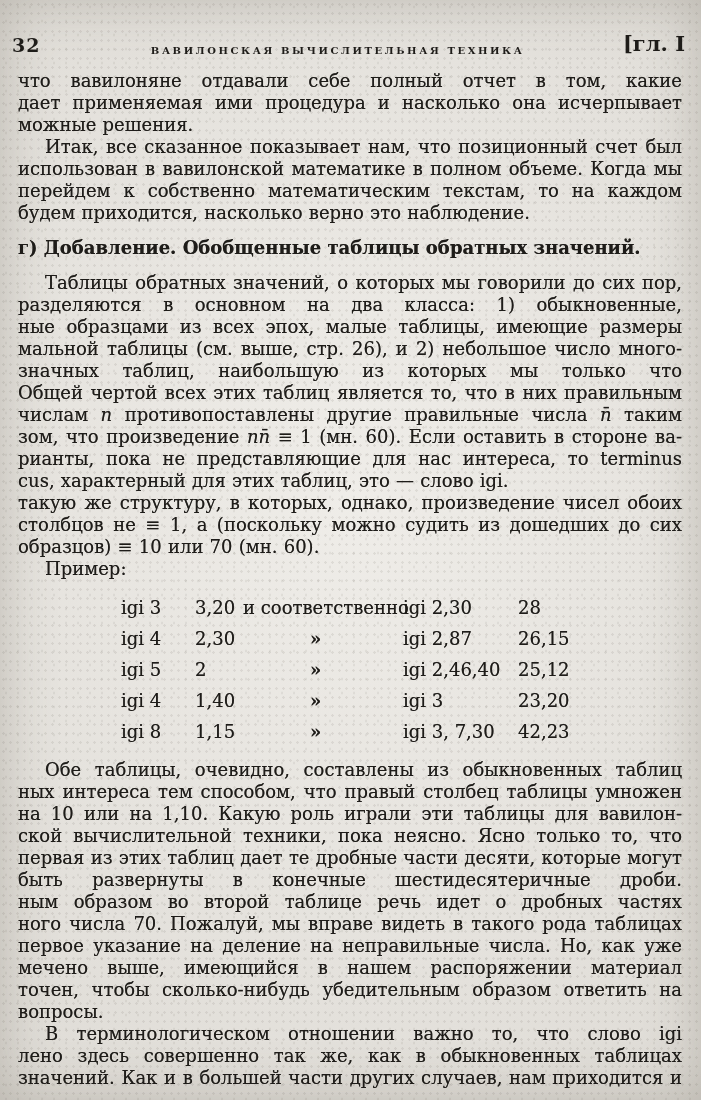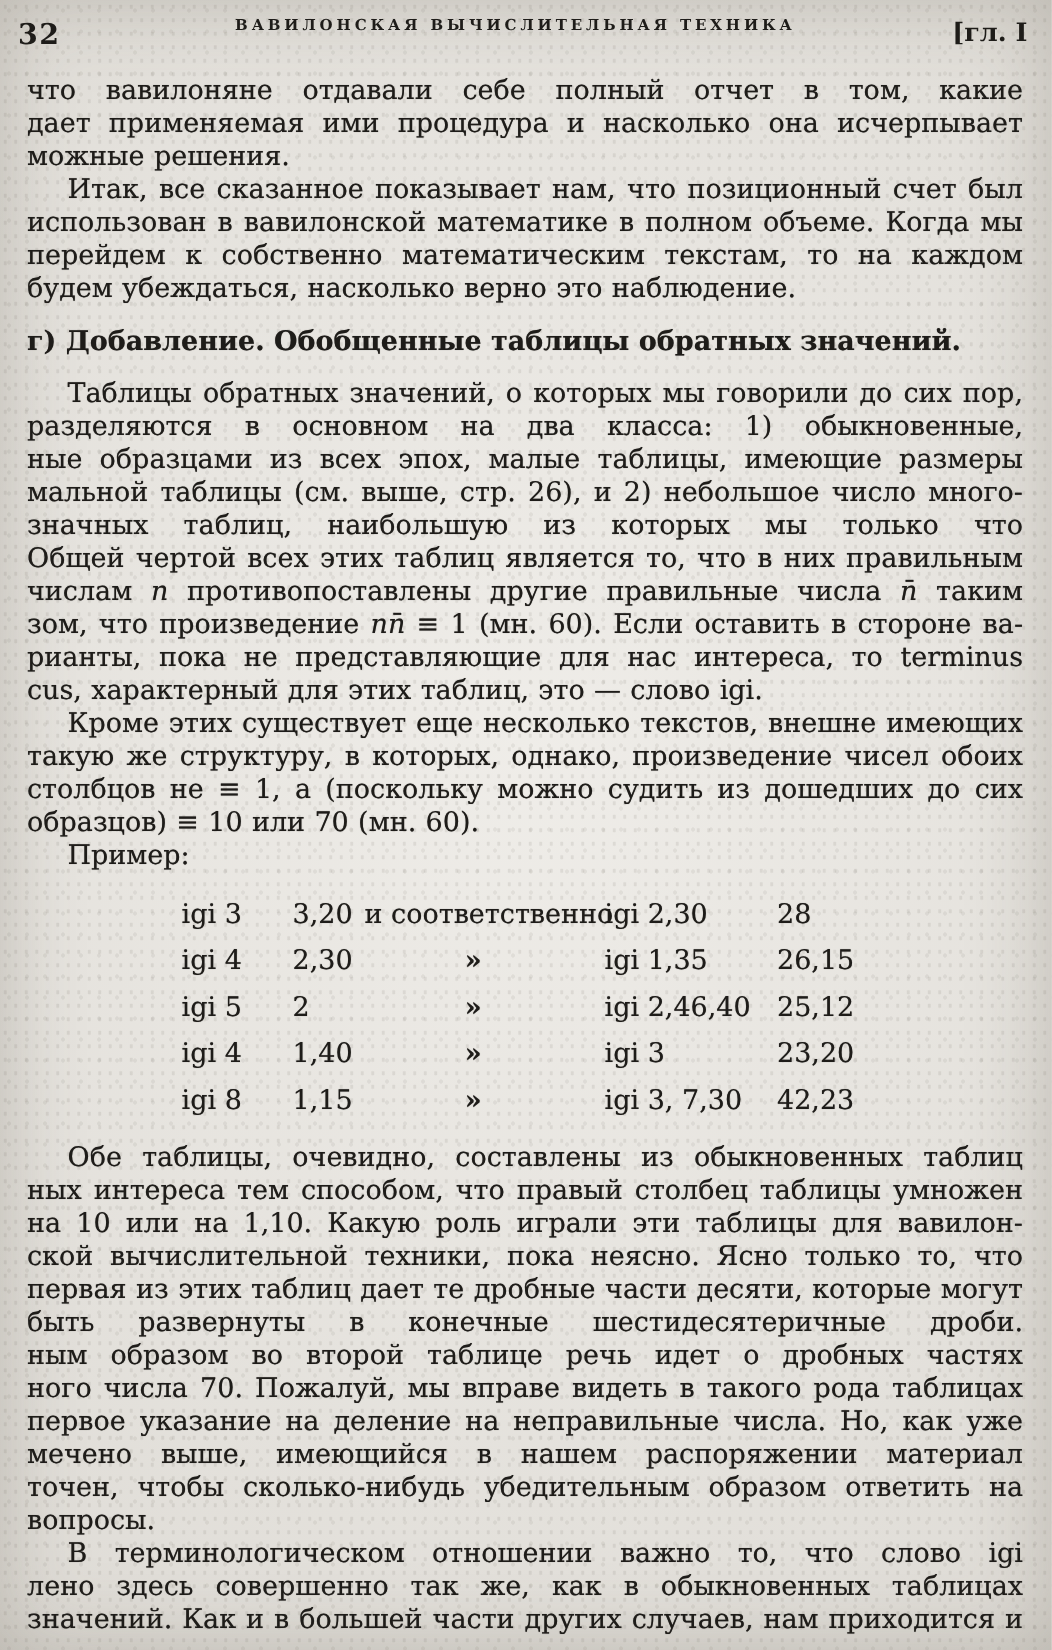--- a/index.html
+++ b/index.html
@@ -13,32 +13,32 @@
     font-family:"DejaVu Serif","Liberation Serif",serif;
     background-color:#e9e6e0;
     background-image:
       radial-gradient(rgba(110,104,94,.13) 1px, transparent 1.3px),
       radial-gradient(rgba(95,90,82,.09) 1px, transparent 1.5px),
       radial-gradient(ellipse 130% 105% at 50% 45%, rgba(255,255,255,.28), rgba(70,64,54,.12));
     background-size:7px 9px, 12px 14px, 100% 100%;
     box-shadow:inset 0 0 55px rgba(85,78,66,.28);
   }
   .hdr{
-    display:flex;align-items:flex-start;
-    padding:12px 16px 0 12px;
+    display:flex;align-items:flex-end;
+    padding:32px 16px 0 12px;
     height:24px;
   }
   .pagenum{font-weight:bold;font-size:19px;letter-spacing:1px;}
   .runtitle{
     flex:1;text-align:center;
     font-weight:bold;font-size:10px;letter-spacing:2.6px;
     transform:translateX(6px);
     white-space:nowrap;
   }
-  .chap{font-size:17px;font-weight:bold;white-space:nowrap;}
+  .chap{font-size:21px;font-weight:bold;white-space:nowrap;}
   .body{
     padding:0 19px 0 18px;
     margin-top:14px;
     font-size:18px;
     text-shadow:0 0 .5px rgba(10,8,5,.6);
   }
   .para{margin:0;}
   .tline{
     height:22px;line-height:22px;
     overflow:hidden;
@@ -80,60 +80,59 @@
   <div class="body">
     <div class="para">
         <div class="tline">что вавилоняне отдавали себе полный отчет в том, какие результаты</div>
         <div class="tline">дает применяемая ими процедура и насколько она исчерпывает воз-</div>
         <div class="tline last">можные решения.</div>
       </div>
     <div class="para">
         <div class="tline indent">Итак, все сказанное показывает нам, что позиционный счет был</div>
         <div class="tline">использован в вавилонской математике в полном объеме. Когда мы</div>
         <div class="tline">перейдем к собственно математическим текстам, то на каждом шагу</div>
-        <div class="tline last">будем убеждаться, насколько верно это наблюдение.</div>
+        <div class="tline last">будем приходится, насколько верно это наблюдение.</div>
       </div>
 
     <div class="sechead">г) Добавление. Обобщенные таблицы обратных значений.</div>
 
     <div class="para">
         <div class="tline indent">Таблицы обратных значений, о которых мы говорили до сих пор,</div>
         <div class="tline">разделяются в основном на два класса: 1) обыкновенные, представлен-</div>
         <div class="tline">ные образцами из всех эпох, малые таблицы, имеющие размеры нор-</div>
         <div class="tline">мальной таблицы (см. выше, стр. 26), и 2) небольшое число много-</div>
         <div class="tline">значных таблиц, наибольшую из которых мы только что исследовали.</div>
         <div class="tline">Общей чертой всех этих таблиц является то, что в них правильным</div>
         <div class="tline">числам 𝑛 противопоставлены другие правильные числа 𝑛̄ таким обра-</div>
         <div class="tline">зом, что произведение 𝑛𝑛̄ ≡ 1 (мн. 60). Если оставить в стороне ва-</div>
         <div class="tline">рианты, пока не представляющие для нас интереса, то terminus techni-</div>
         <div class="tline last">cus, характерный для этих таблиц, это — слово igi.</div>
       </div>
     <div class="para">
-        <div class="tline indent">Кроме этих существует еще несколько текстов, внешне имеющих</div>
         <div class="tline">такую же структуру, в которых, однако, произведение чисел обоих</div>
         <div class="tline">столбцов не ≡ 1, а (поскольку можно судить из дошедших до сих пор</div>
         <div class="tline last">образцов) ≡ 10 или 70 (мн. 60).</div>
       </div>
     <div class="para">
         <div class="tline indent last">Пример:</div>
       </div>
 
     <div class="igitable">
         <div class="trow">
           <span class="tcell c0">igi 3</span>
           <span class="tcell c1">3,20</span>
           <span class="tcell c2">и соответственно</span>
           <span class="tcell c3">igi 2,30</span>
           <span class="tcell c4">28</span>
         </div>
         <div class="trow">
           <span class="tcell c0">igi 4</span>
           <span class="tcell c1">2,30</span>
           <span class="tcell c2 ditto">»</span>
-          <span class="tcell c3">igi 1,35</span>
+          <span class="tcell c3">igi 2,87</span>
           <span class="tcell c4">26,15</span>
         </div>
         <div class="trow">
           <span class="tcell c0">igi 5</span>
           <span class="tcell c1">2</span>
           <span class="tcell c2 ditto">»</span>
           <span class="tcell c3">igi 2,46,40</span>
           <span class="tcell c4">25,12</span>
         </div>
         <div class="trow">

